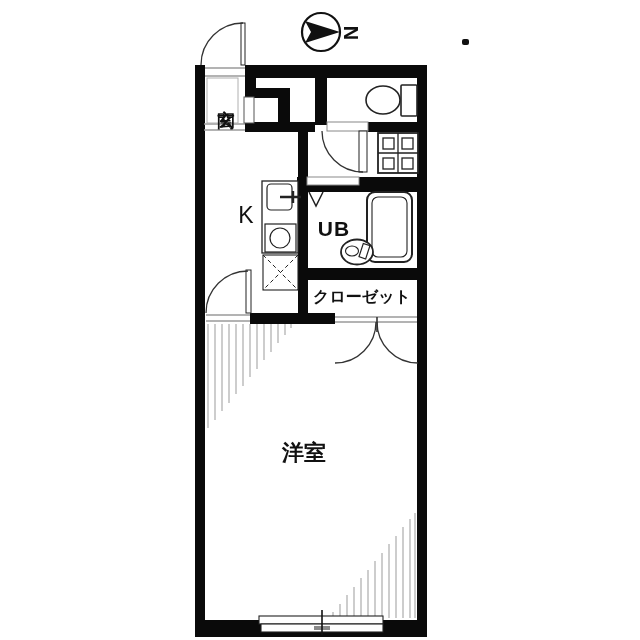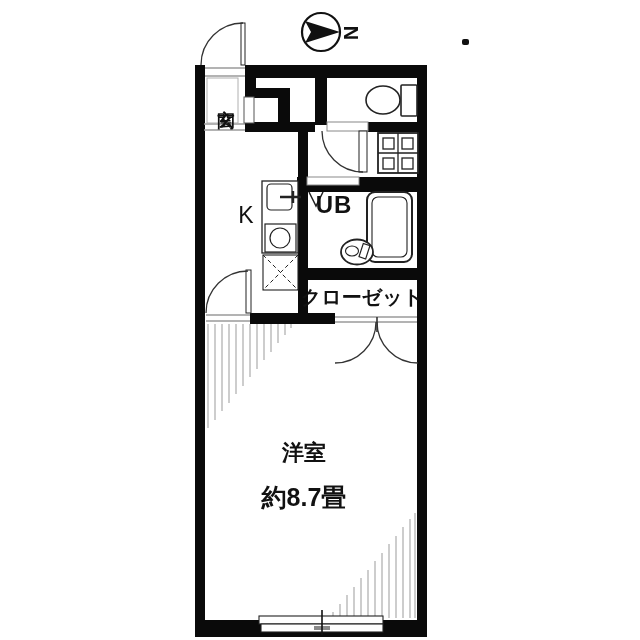--- a/index.html
+++ b/index.html
@@ -10,22 +10,22 @@
   .stage svg{position:absolute;left:0;top:0;}
   .lbl{
     position:absolute;transform:translate(-50%,-50%);
     color:#111;white-space:nowrap;line-height:1;letter-spacing:0;
     font-family:"Liberation Sans","DejaVu Sans",sans-serif;
   }
   .lbl.v{writing-mode:vertical-rl;text-orientation:upright;letter-spacing:3px;}
   .lbl.rot{transform:translate(-50%,-50%) rotate(90deg);}
   .entrance-lbl{left:226px;top:100px;font-size:17px;font-weight:600;}
   .kitchen-lbl{left:246px;top:215px;font-size:23px;font-weight:500;}
-  .ub-lbl{left:334px;top:205px;font-size:24px;font-weight:600;letter-spacing:1px;}
-  .closet-lbl{left:362px;top:297px;font-size:20px;font-weight:600;}
+  .ub-lbl{left:334px;top:228px;font-size:21px;font-weight:600;letter-spacing:1px;}
+  .closet-lbl{left:362px;top:297px;font-size:16px;font-weight:600;}
   .room-lbl{left:304px;top:453px;font-size:22px;font-weight:600;}
   .roomsize-lbl{left:304px;top:497px;font-size:25px;font-weight:700;}
   .north-lbl{left:351px;top:33px;font-size:20px;font-weight:700;}
 </style>
 </head>
 <body>
 
 <div class="stage">
   <svg width="640" height="640" viewBox="0 0 640 640">
 
@@ -137,15 +137,14 @@
     </g>
 
     <rect x="462" y="39" width="7" height="6" rx="2" fill="#111111"></rect>
   </svg>
 
   <div class="lbl v entrance-lbl">玄関</div>
   <div class="lbl kitchen-lbl">K</div>
   <div class="lbl ub-lbl">UB</div>
   <div class="lbl closet-lbl">クローゼット</div>
   <div class="lbl room-lbl">洋室</div>
-  <div class="lbl roomsize-lbl">約8.7畳</div>
   <div class="lbl rot north-lbl">N</div>
 </div>
 
 </body></html>

